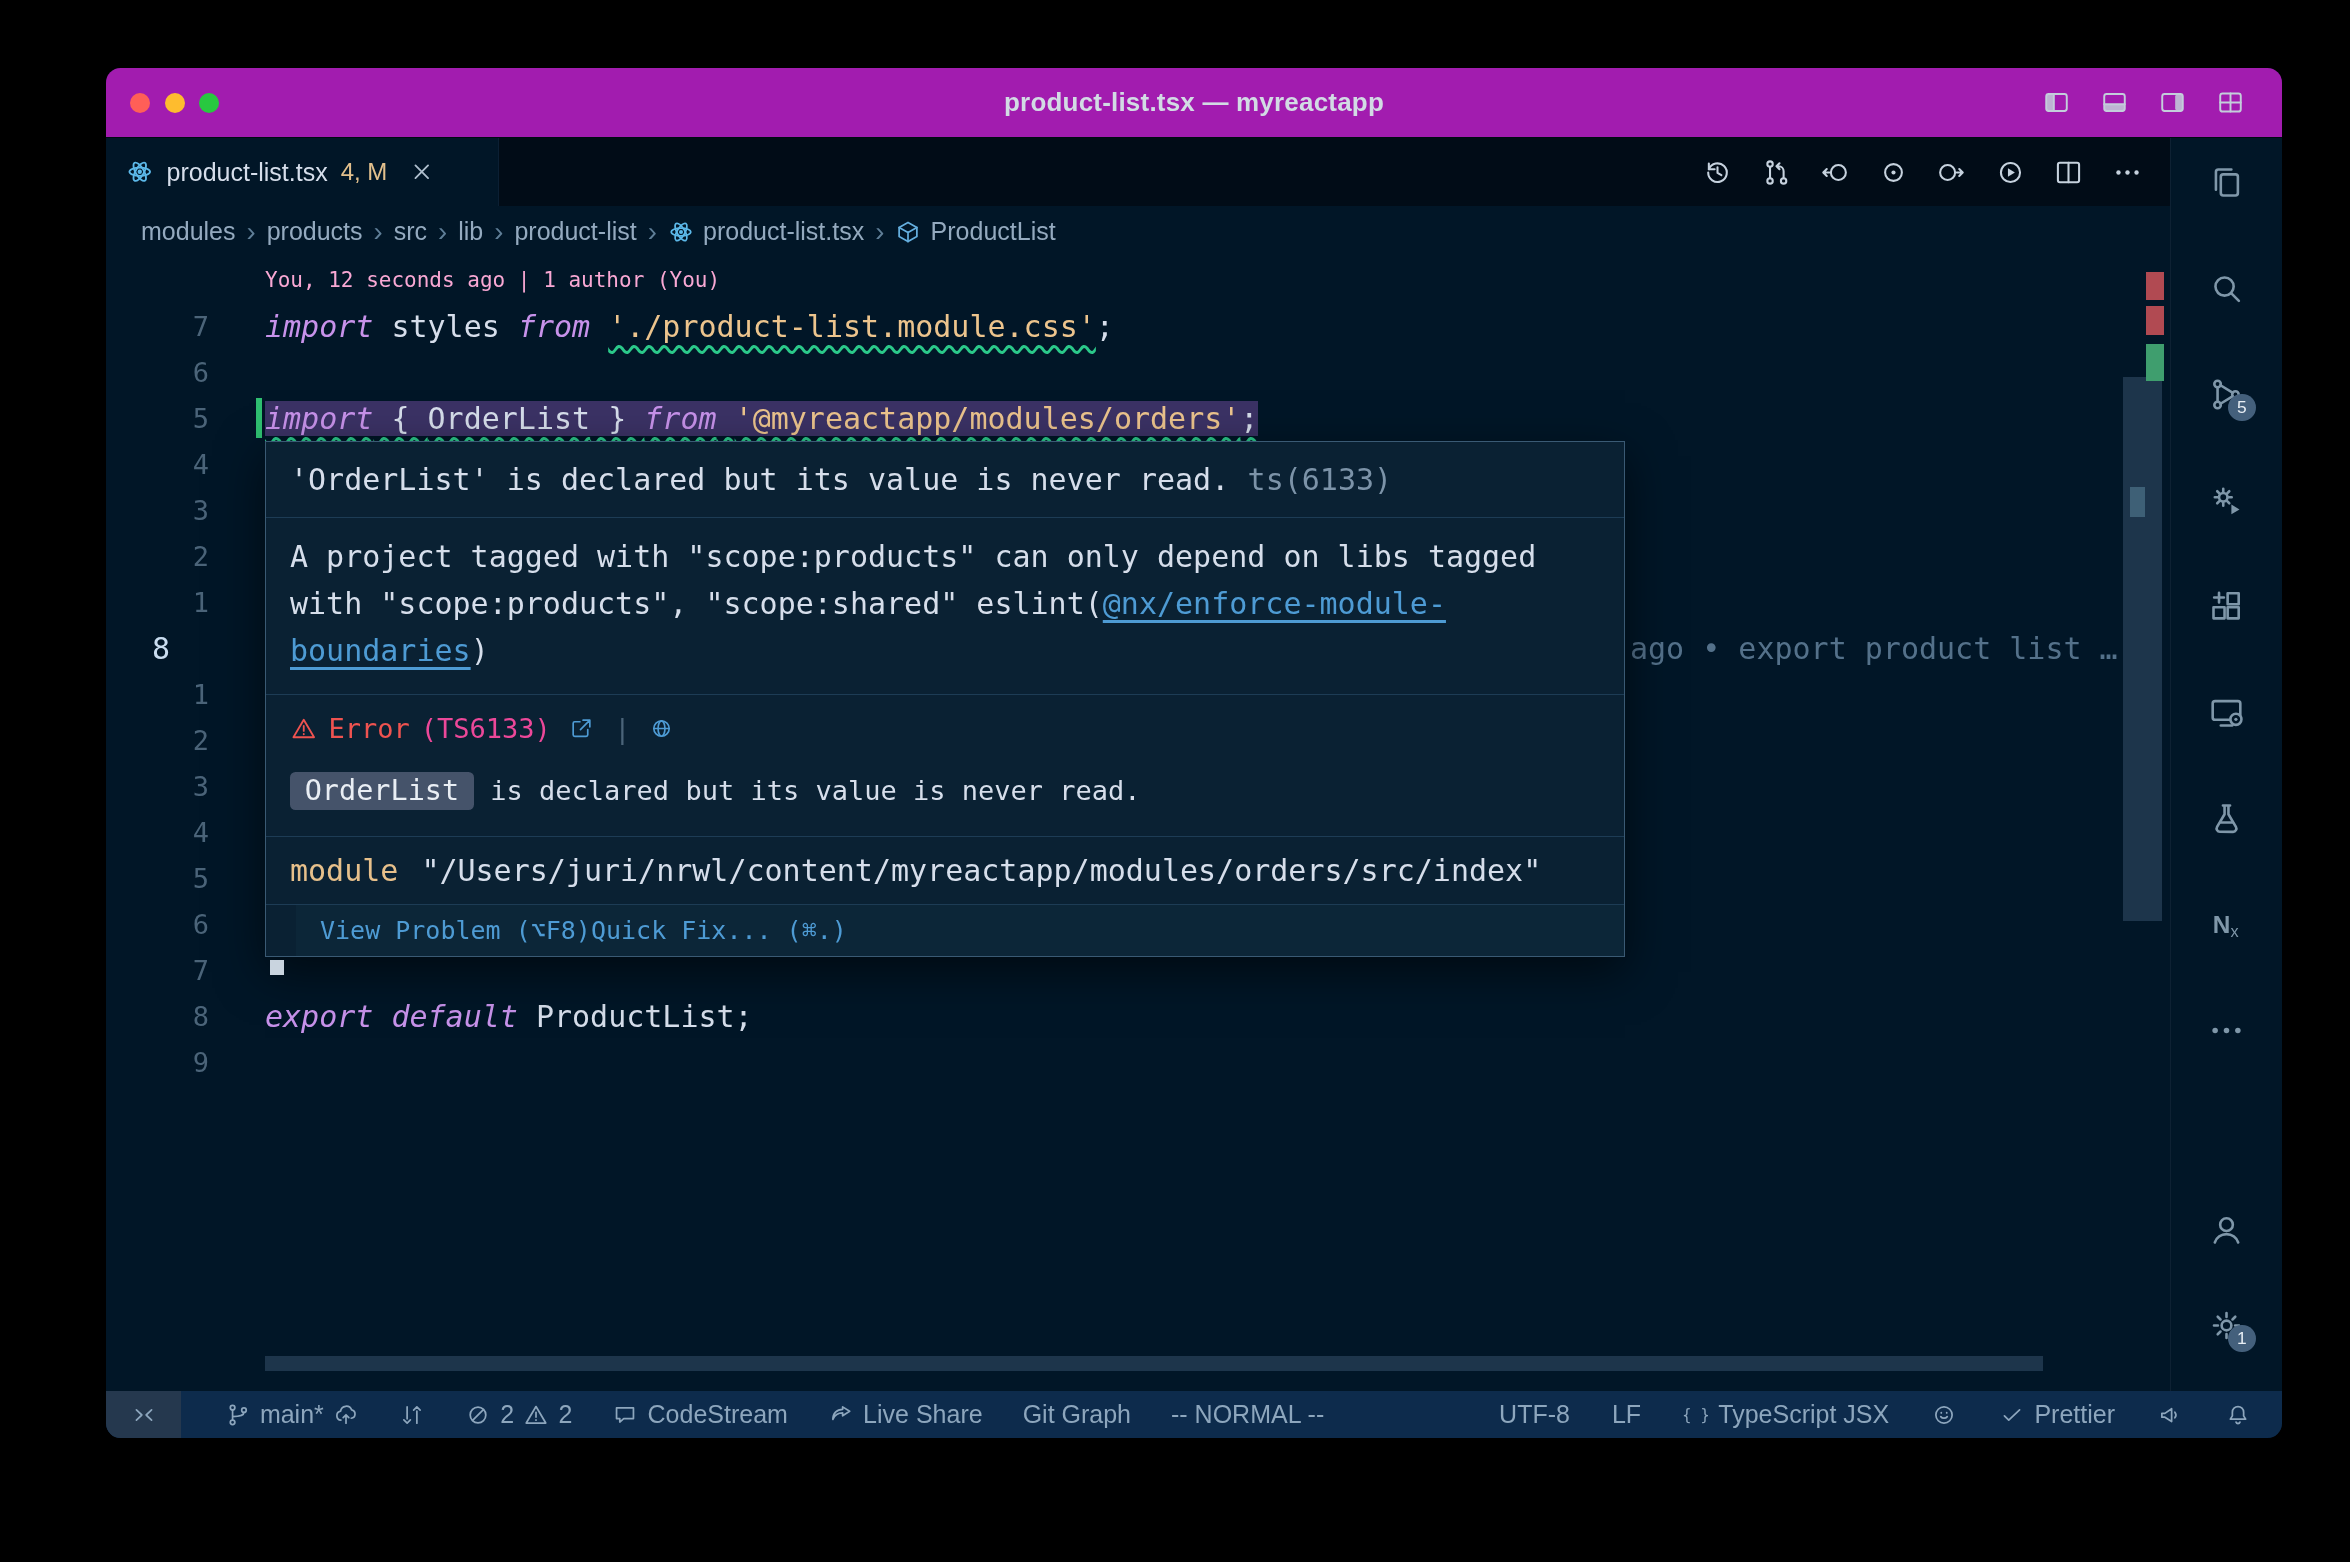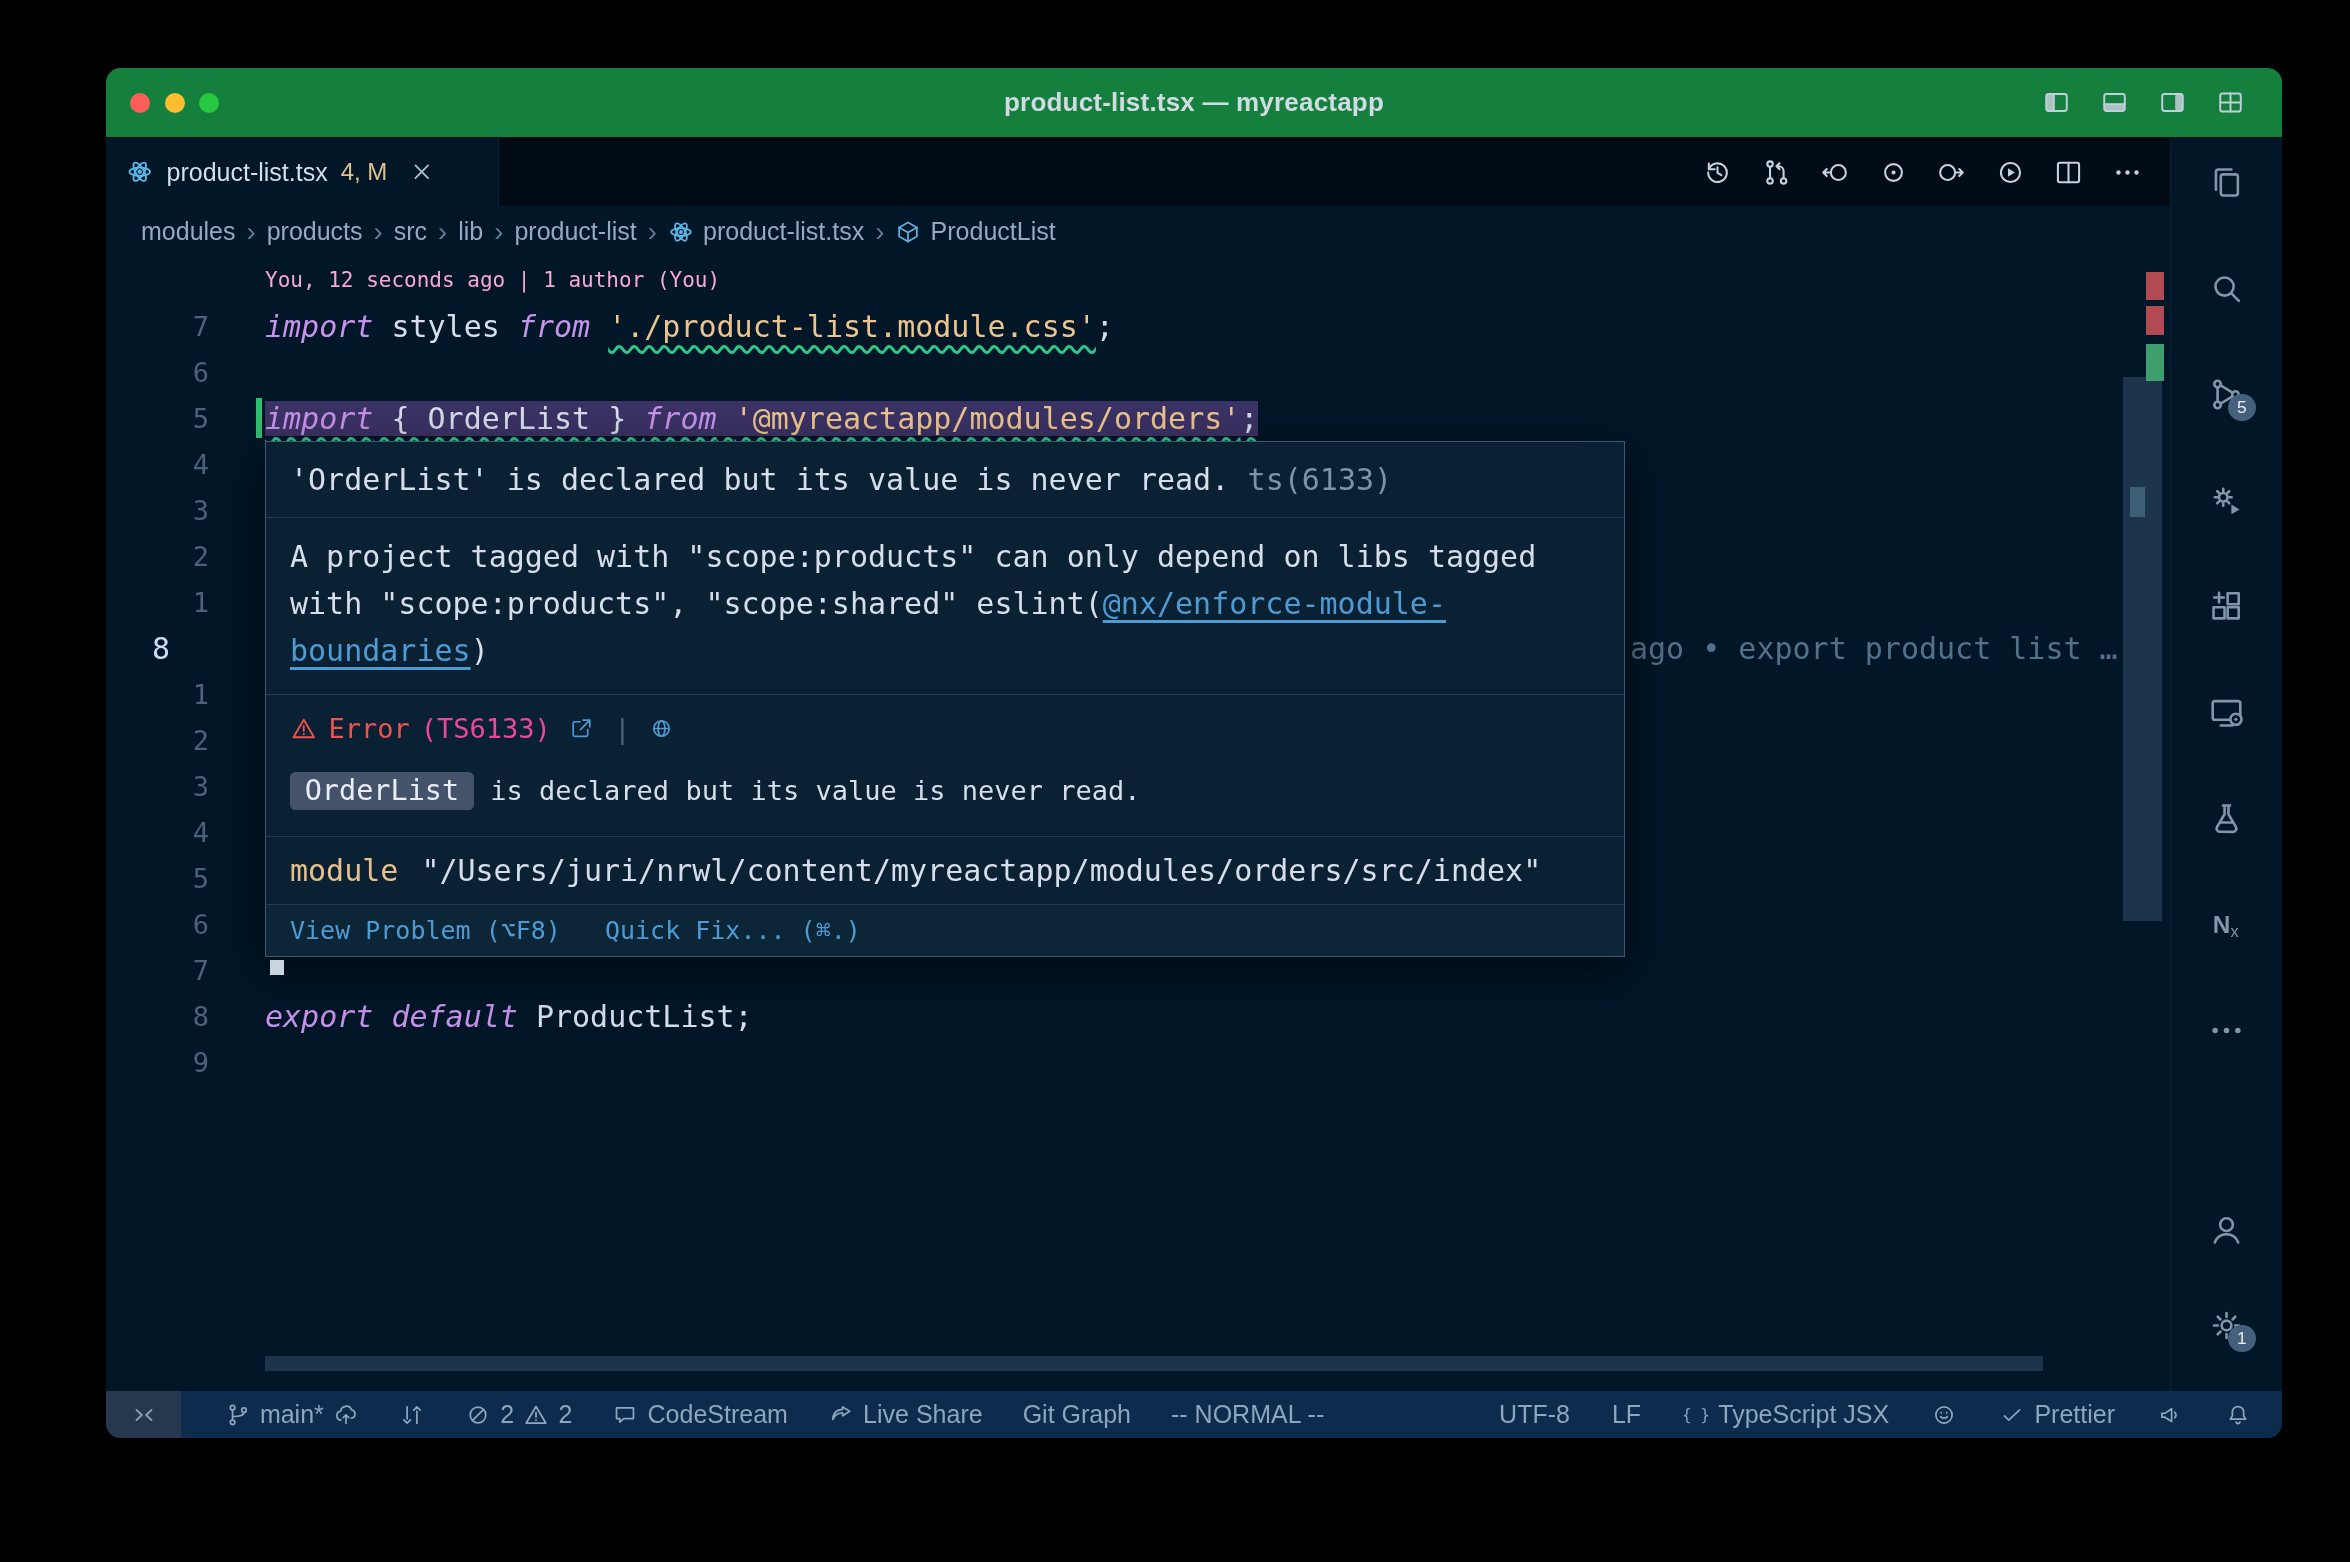--- a/index.html
+++ b/index.html
@@ -6,21 +6,21 @@
     --accent-blue:#4e9bd4; --error-red:#ef5350; --keyword:#c792ea; --string:#ecc48d;
     --squiggle:#2bc98a; --modified:#e2c08d; --git-green:#2fbf71;
     --mac-red:#ff5f57; --mac-yellow:#febc2e; --mac-green:#28c840;
   }
   *{box-sizing:border-box;}
   html,body{margin:0;padding:0;}
   body{width:2351px;height:1563px;background:#000;font-family:"Liberation Sans",sans-serif;position:relative;overflow:hidden;}
   .window{position:absolute;left:106px;top:68px;width:2176px;height:1370px;background:#011627;border-radius:14.7px;overflow:hidden;display:flex;flex-direction:column;box-shadow:0 27.5px 83px rgba(0,0,0,.75);}
 
   
-  .titlebar{flex:0 0 70px;background:#15803d;border-bottom:0.9px solid #000a13;display:flex;align-items:center;position:relative;}
+  .titlebar{flex:0 0 70px;background:#a21caf;border-bottom:0.9px solid #000a13;display:flex;align-items:center;position:relative;}
   .traffic{display:flex;gap:14.7px;padding-left:24px;z-index:2;}
   .light{width:20px;height:20px;border-radius:50%;}
   .light.red{background:var(--mac-red);} .light.yellow{background:var(--mac-yellow);} .light.green{background:var(--mac-green);}
   .win-title{position:absolute;left:0;right:0;text-align:center;color:#d2dbe4;font-size:26px;font-weight:700;letter-spacing:0.2px;}
   .title-icons{margin-left:auto;display:flex;gap:29px;padding-right:37px;color:#c3cedb;z-index:2;}
   .title-icons .ic{width:29px;height:29px;}
 
   
   .main{flex:1;display:flex;min-height:0;}
   .editor-col{flex:1;display:flex;flex-direction:column;min-width:0;}
@@ -76,21 +76,21 @@
   .warn-ic{width:27.5px;height:27.5px;color:var(--error-red);}
   .err-label{color:var(--error-red);}
   .err-code{color:#ec4899;}
   .pp-ic{width:25px;height:25px;color:var(--accent-blue);margin-left:7.3px;}
   .pp-pipe{color:#4b6479;margin-left:9.2px;font-size:27px;}
   .pp-chip-row{margin-top:27.5px;display:flex;align-items:center;gap:16.5px;font-size:27px;color:#d6deeb;}
   .chip{font-family:"DejaVu Sans Mono",monospace;font-size:28.5px;background:#45536a;color:#e9eef4;padding:2.8px 14.7px;border-radius:5.5px;}
   .pp-module{height:68px;display:flex;align-items:center;padding:0 24px;border-bottom:0.9px solid #1d3c55;font-size:30px;font-family:"DejaVu Sans Mono",monospace;white-space:pre;}
   .mod-kw{color:#e7c08b;margin-right:23px;}
   .mod-path{color:#d6deeb;}
-  .pp-actions{height:51px;display:flex;align-items:center;gap:44px;padding:0 24px;background:#0c2638;}
+  .pp-actions{height:51px;display:flex;align-items:center;padding:0 24px;background:#0c2638;margin-left:30px;}
   .pp-actions a{color:var(--accent-blue);font-size:25px;cursor:pointer;}
   .grip{position:absolute;left:3.7px;bottom:-18.4px;width:14.7px;height:14.7px;background:#c9d4df;}
 
   
   .activitybar{flex:0 0 112px;border-left:0.9px solid #0e2133;display:flex;flex-direction:column;align-items:center;padding:24px 0 46px;}
   .ab-top{display:flex;flex-direction:column;gap:66px;}
   .ab-bottom{margin-top:auto;display:flex;flex-direction:column;gap:56px;}
   .ab-item{position:relative;width:40px;height:40px;display:flex;align-items:center;justify-content:center;color:#7f97a9;cursor:pointer;}
   .ab-item .ic{width:39px;height:39px;}
   .ab-badge{position:absolute;right:-9.2px;bottom:-7.3px;min-width:27.5px;height:27.5px;padding:0 3.7px;border-radius:14.7px;background:#44607c;color:#e8eef4;font-size:17.4px;display:flex;align-items:center;justify-content:center;font-family:"Liberation Sans",sans-serif;}

